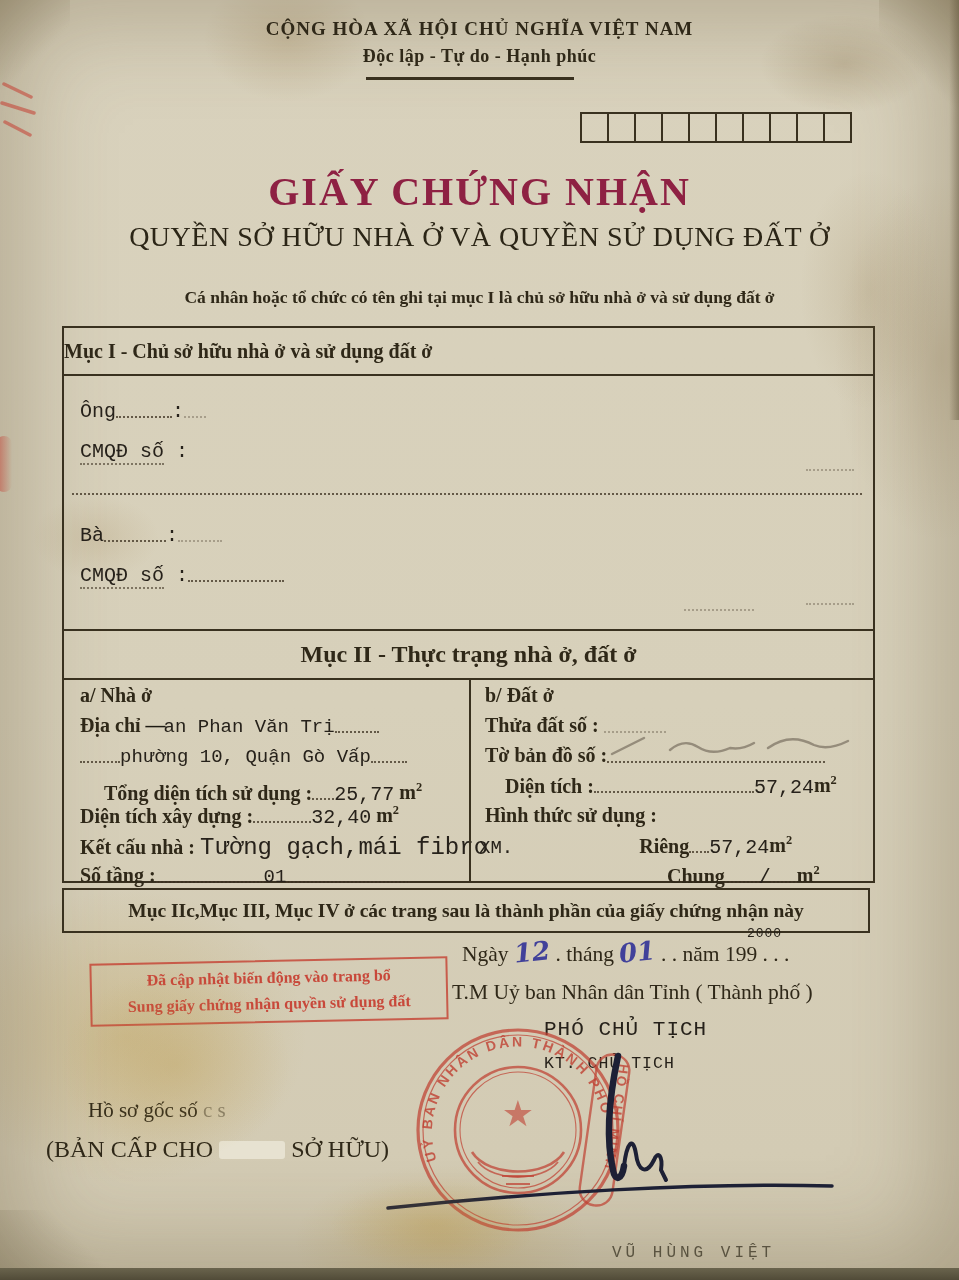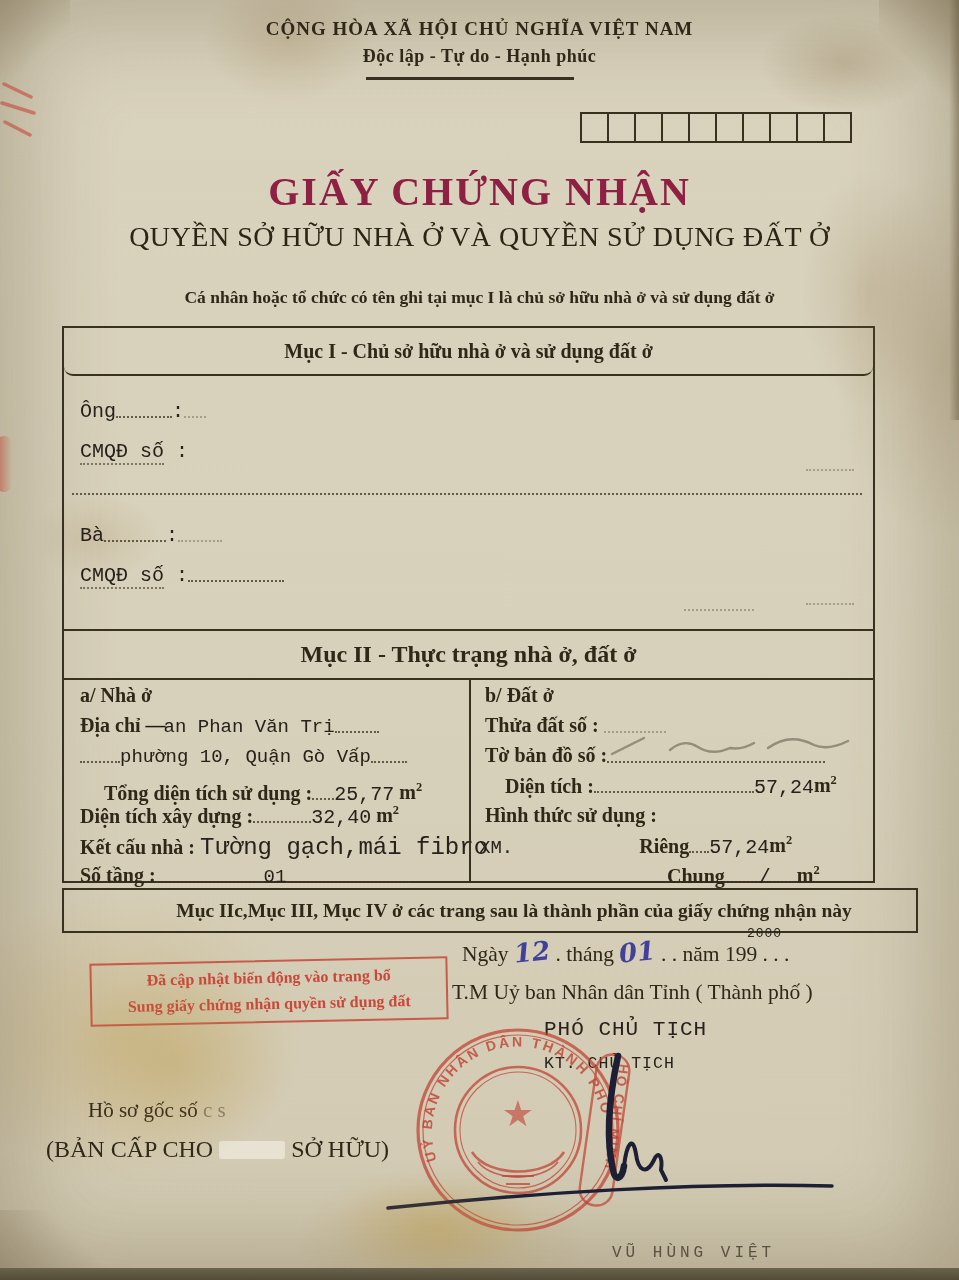--- a/index.html
+++ b/index.html
@@ -50,21 +50,21 @@
     <div style="width:25px;height:27px;border:2px solid #39311f;border-left:none;"></div>
     <div style="width:25px;height:27px;border:2px solid #39311f;border-left:none;"></div>
     <div style="width:25px;height:27px;border:2px solid #39311f;border-left:none;"></div>
   </div>
 
   <div class="abs ctr" style="top:168px;font-size:40px;font-weight:bold;letter-spacing:2px;color:#8e2143;">GIẤY CHỨNG NHẬN</div>
   <div class="abs ctr" style="top:221px;font-size:28px;letter-spacing:.5px;color:#2b2516;">QUYỀN SỞ HỮU NHÀ Ở VÀ QUYỀN SỬ DỤNG ĐẤT Ở</div>
   <div class="abs ctr" style="top:276px;font-size:17.5px;font-weight:bold;margin-top:11px;">Cá nhân hoặc tổ chức có tên ghi tại mục I là chủ sở hữu nhà ở và sử dụng đất ở</div>
 
   <div class="abs box" style="left:62px;top:326px;width:809px;height:301px;">
-    <div style="height:46px;line-height:46px;text-align:center;font-size:20px;font-weight:bold;border-bottom:2.5px solid #39311f;border-radius:9px;">Mục I - Chủ sở hữu nhà ở và sử dụng đất ở</div>
+    <div style="height:46px;line-height:46px;font-size:20px;font-weight:bold;border-bottom:2.5px solid #39311f;">Mục I - Chủ sở hữu nhà ở và sử dụng đất ở</div>
 
     <div class="row tw" style="left:16px;top:72px;">
       <span>Ông</span><span class="dots" style="width:56px;"></span><span>:</span><span class="dots faint" style="width:22px;"></span>
     </div>
     <div class="row tw" style="left:16px;top:112px;">
       <span style="border-bottom:2px dotted rgba(66,55,38,.6);">CMQĐ số</span>&nbsp;<span>:</span>
     </div>
     <div class="abs dots" style="left:8px;top:152px;width:790px;"></div>
     <div class="abs dots faint" style="left:742px;top:128px;width:48px;"></div>
 
@@ -129,21 +129,21 @@
       <div class="row u" style="left:196px;top:186px;">
         <span class="bold">Chung</span><span class="dots" style="width:34px;"></span><span class="tw" style="font-size:20px;">/</span><span class="dots" style="width:26px;"></span><span class="bold"><span>m</span><sup>2</sup></span>
       </div>
     </div>
   </div>
 
   <svg class="abs" style="left:600px;top:726px;" width="270" height="40">
     <path d="M 12 28 L 44 12 M 70 24 q 14 -12 28 -3 t 32 1 q 12 2 24 -5 M 168 22 q 22 -16 46 -3 q 14 6 34 -4" stroke="#8a8070" stroke-width="2.4" fill="none" stroke-linecap="round" opacity=".85"></path>
   </svg>
 
-  <div class="abs box" style="left:62px;top:888px;width:804px;height:41px;line-height:41px;text-align:center;font-size:19.5px;font-weight:bold;padding-left:48px;">
+  <div class="abs box" style="left:62px;top:888px;width:804px;height:41px;line-height:41px;text-align:center;font-size:19.5px;font-weight:bold;">
     <span>Mục IIc,Mục III, Mục IV ở các trang sau là thành phần của giấy chứng nhận này</span>
   </div>
 
   <div class="abs" style="left:462px;top:942px;font-size:21.5px;white-space:nowrap;">
     <span>Ngày</span>
     <span class="hw">12</span>
     <span>. tháng</span>
     <span class="hw">01</span>
     <span>. . năm</span>
     <span style="position:relative;">

